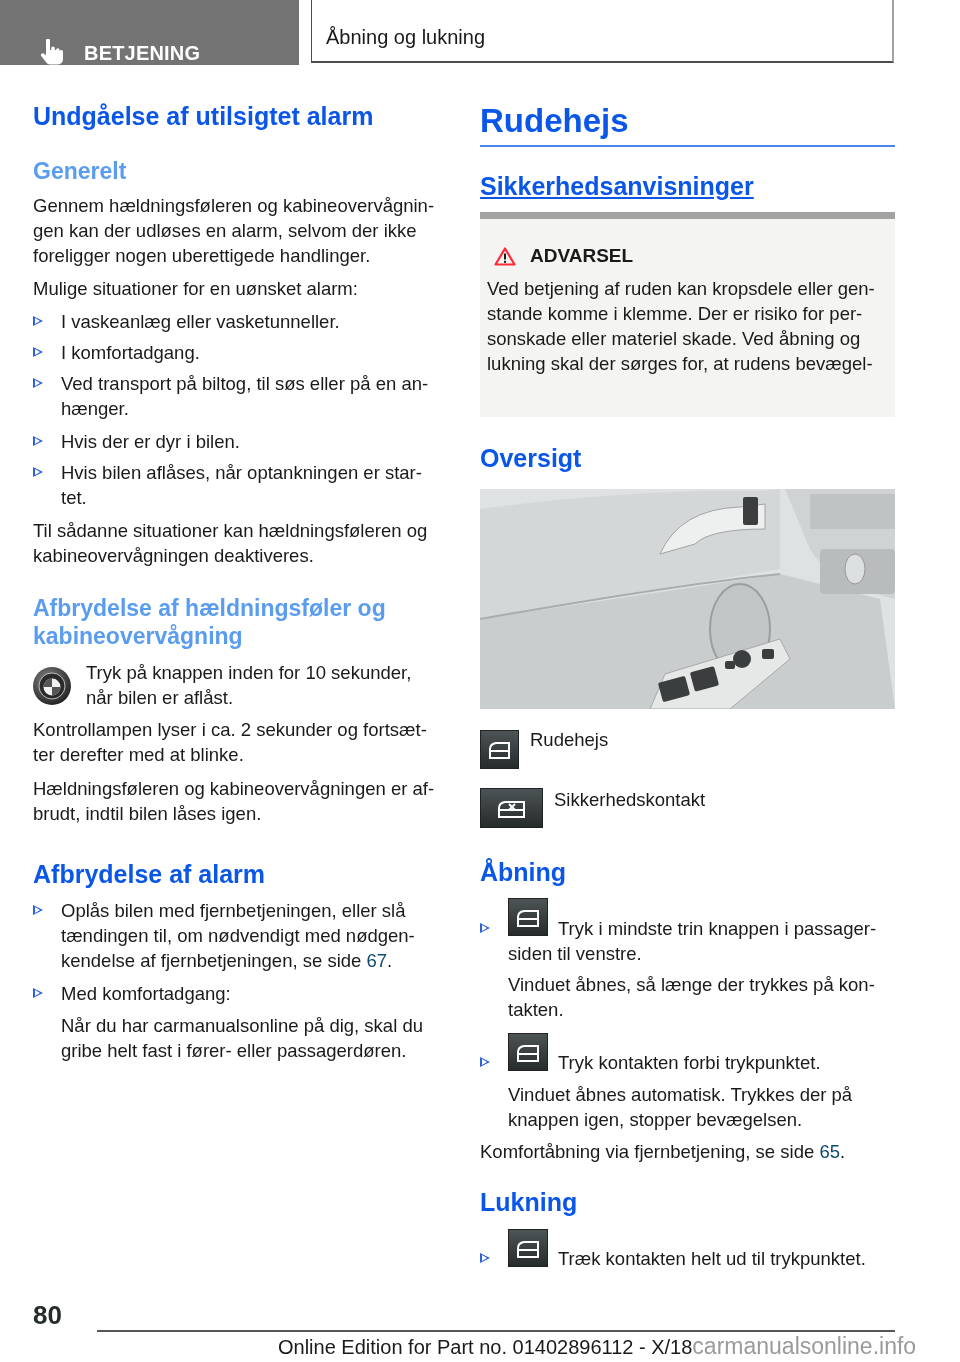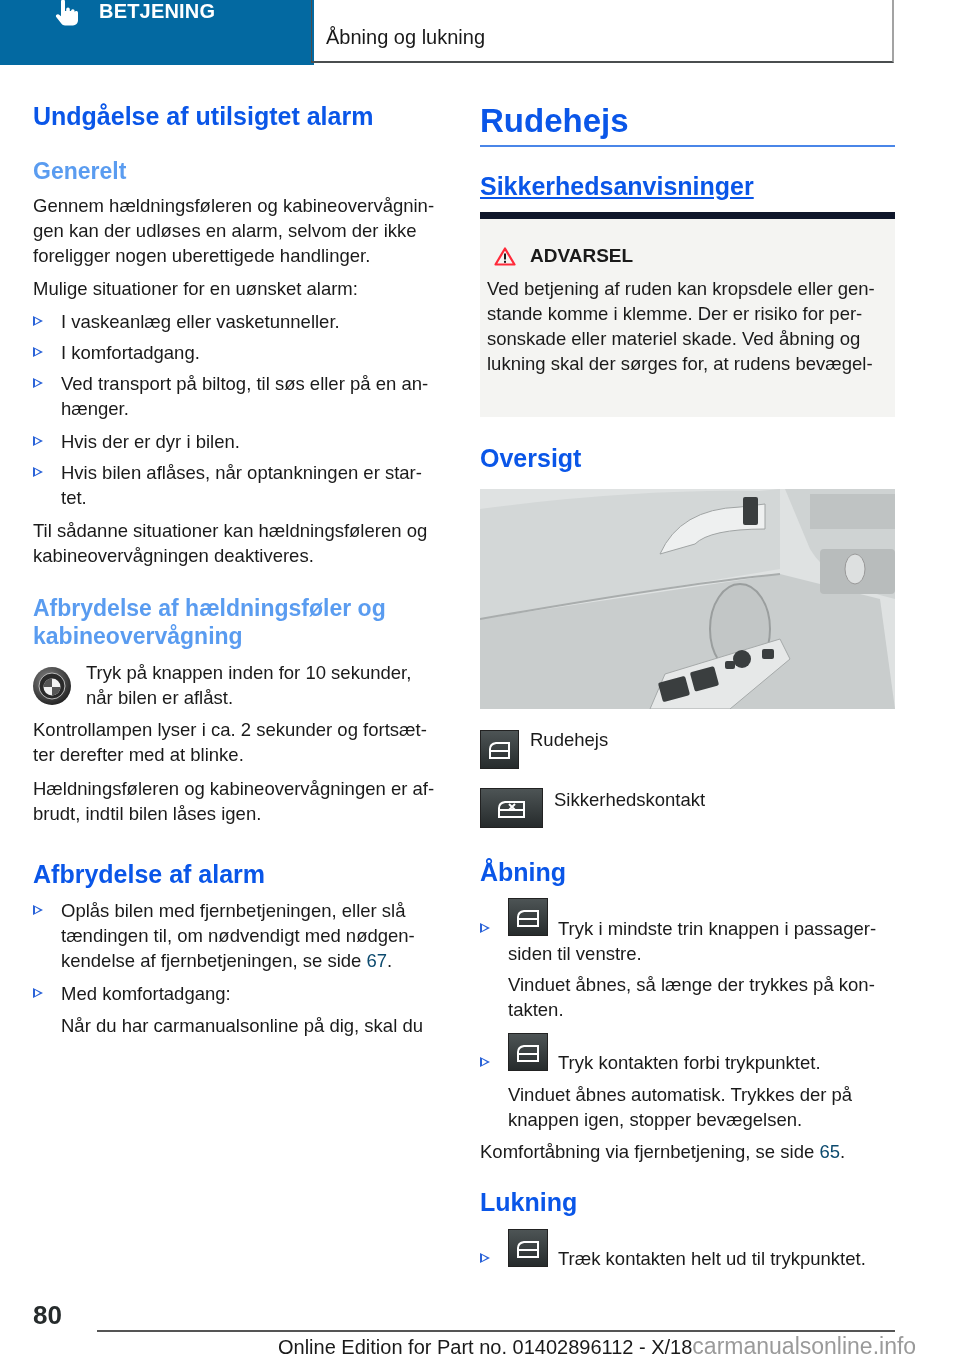--- a/index.html
+++ b/index.html
@@ -3,21 +3,21 @@
 <meta charset="utf-8">
 <style>
   html, body { margin: 0; padding: 0; }
   body {
     width: 960px; height: 1362px; position: relative; overflow: hidden;
     background: #ffffff; color: #1a1a1a;
     font-family: "Liberation Sans", "DejaVu Sans", sans-serif;
   }
   .header-left {
     position: absolute; left: 0; top: 0; width: 299px; height: 65px;
-    background: #0369a1; display: flex; align-items: flex-start; padding-left: 15px;
+    background: #737373; display: flex; align-items: flex-end;
   }
   .header-left .hand { margin-left: 40px; width: 24px; height: 26px; }
   .header-left .label {
     margin-left: 20px; color: #ffffff; font-weight: bold; font-size: 20px; letter-spacing: 0.2px;
   }
   .header-right {
     position: absolute; left: 311px; top: 0; width: 583px; height: 63px;
     border-right: 2px solid #a3a3a3; border-bottom: 2px solid #4a4e4f; border-left: 1px solid #4a4e4f;
     display: flex; align-items: flex-end; padding-bottom: 12px; box-sizing: border-box;
   }
@@ -36,21 +36,21 @@
     content: ""; position: absolute; left: -8.5px; top: -3.2px;
     border-top: 3.2px solid transparent; border-bottom: 3.2px solid transparent;
     border-left: 5.8px solid #ffffff;
   }
   .bullet .txt { position: absolute; left: 28px; right: 0; top: 0; }
   .link { color: #0c4a6e; }
 
   .rule-blue { position: absolute; height: 2px; background: #4a86e8; }
   .warn {
     position: absolute; left: 480px; top: 212px; width: 415px; height: 205px;
-    background: #f4f4f2; border-top: 7px solid #0f172a; box-sizing: border-box;
+    background: #f4f4f2; border-top: 7px solid #a3a3a3; box-sizing: border-box;
   }
   .warn .head { position: absolute; left: 14px; top: 26px; display: flex; align-items: center; }
   .warn .head .label { margin-left: 14px; font-weight: bold; font-size: 19px; }
   .warn .body { position: absolute; left: 7px; top: 57px; width: 405px; font-size: 18.5px; line-height: 25px; }
 
   .photo { position: absolute; left: 480px; top: 489px; width: 415px; height: 220px; overflow: hidden; }
 
   .win-icon {
     position: absolute; background: linear-gradient(#4d5455, #262b2c);
     border: 1px solid #222; box-sizing: border-box;
@@ -151,20 +151,21 @@
     <div>Oplås bilen med fjernbetjeningen, eller slå</div>
     <div>tændingen til, om nødvendigt med nødgen-</div>
     <div><span>kendelse af fjernbetjeningen, se side </span><span class="link">67</span><span>.</span></div>
   </span>
 </div>
 <div class="bullet" style="left:33px; top:981px; width:410px; height:90px;">
   <span class="tri"></span>
   <span class="txt">
     <div>Med komfortadgang:</div>
     <div style="margin-top:7px;">Når du har carmanualsonline på dig, skal du</div>
+    <div>gribe helt fast i fører- eller passagerdøren.</div>
   </span>
 </div>
 
 <div class="h1" style="left:480px; top:102px; font-size:33px;">Rudehejs</div>
 <div class="rule-blue" style="left:480px; top:145px; width:415px;"></div>
 <div class="h1" style="left:480px; top:172px; font-size:25px;text-decoration:underline;">Sikkerhedsanvisninger</div>
 
 <div class="warn">
   <div class="head">
     <svg width="22" height="19" viewBox="0 0 22 19">

